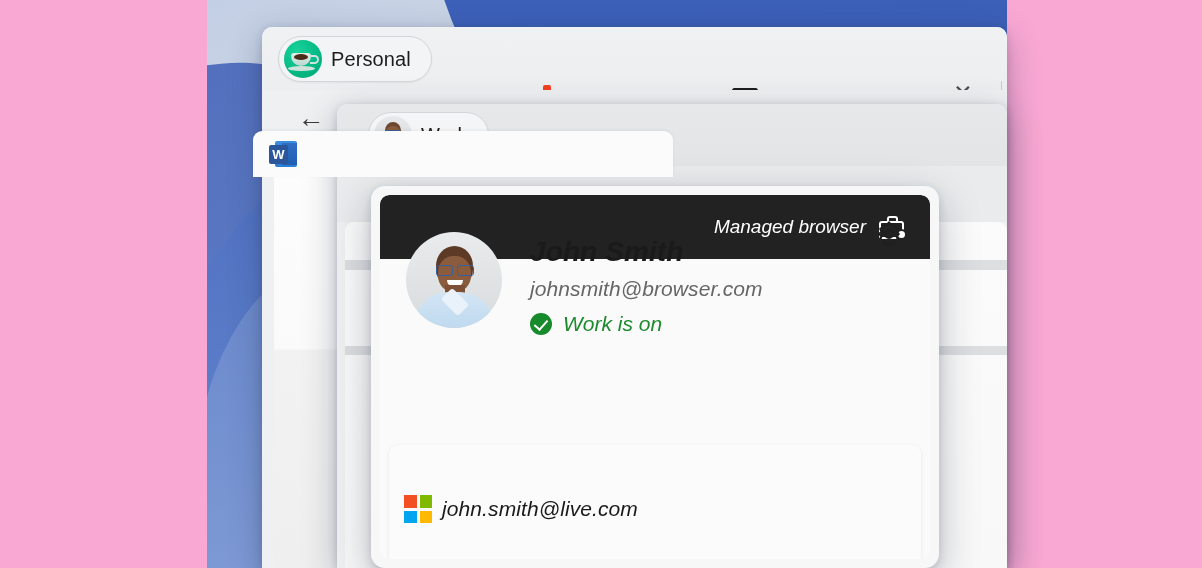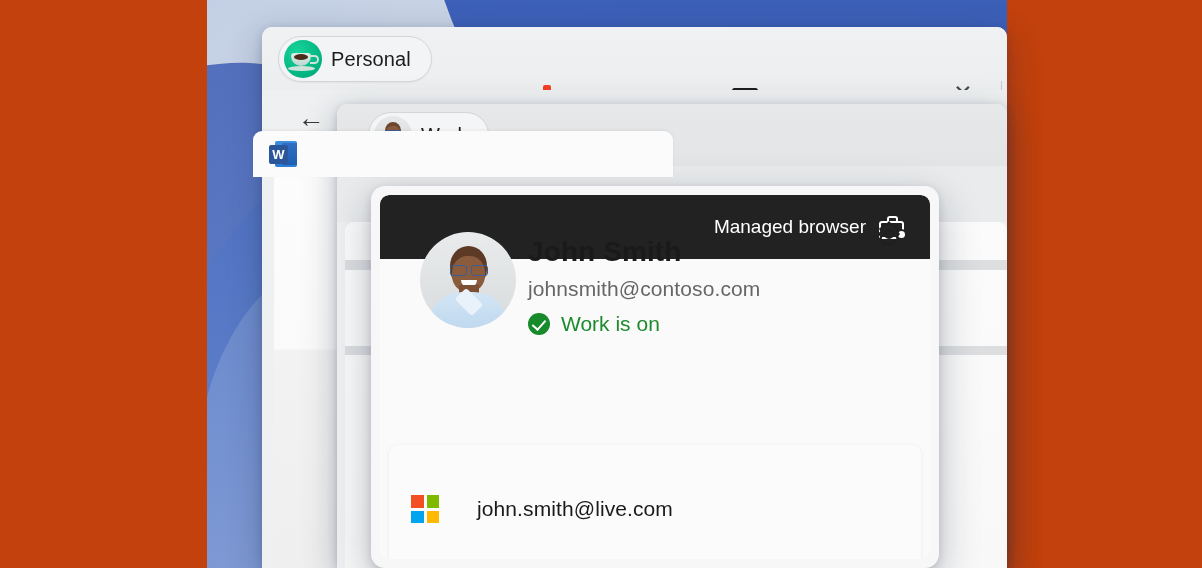--- a/index.html
+++ b/index.html
@@ -1,19 +1,19 @@
 <!DOCTYPE html>
 <html><head>
 <meta charset="utf-8">
 <style>
   * { margin:0; padding:0; box-sizing:border-box; }
   html,body { width:1202px; height:568px; overflow:hidden; background:#ffffff; }
   body { font-family:"Liberation Sans", sans-serif; }
 
-  .stage { position:relative; width:1202px; height:568px; background:#c2410c; }
+  .stage { position:relative; width:1202px; height:568px; background:#f9a8d4; }
 
   
   .wallpaper{
     position:absolute; left:207px; top:0; width:800px; height:568px;
     overflow:hidden;
     background:linear-gradient(150deg,#c3cfe4 0%,#cdd7e8 25%,#d9e0ed 55%,#e4e9f2 100%);
   }
   .wp-ribbon{ position:absolute; border-radius:50%; }
   .wp-r1{
     right:-220px; top:-340px; width:760px; height:700px;
@@ -200,21 +200,21 @@
 
   
   .flyout{
     position:absolute; left:371px; top:186px; width:568px; height:382px;
     background:#f7f7f7; border-radius:14px;
     box-shadow:0 14px 40px rgba(20,30,55,.28), 0 3px 10px rgba(20,30,55,.16);
     padding:9px;
   }
   .flyout-inner{
     position:relative; width:100%; height:100%;
-    background:#fafafa; border-radius:9px; overflow:hidden;
+    background:#fafafa; border-radius:9px; overflow:hidden;font-style:italic;
   }
   .managed-bar{
     height:64px; background:#222222; border-radius:9px 9px 0 0;
     display:flex; align-items:center; justify-content:flex-end; gap:13px;
     padding-right:24px;
   }
   .managed-text{ color:#fff; font-size:19px; }
   .briefcase{ position:relative; width:27px; height:23px; }
   .briefcase .body{
     position:absolute; left:0; top:5px; width:25px; height:18px;
@@ -227,21 +227,21 @@
   .briefcase .dot{
     position:absolute; right:-1px; bottom:-1px; width:11px; height:11px;
     background:#fff; border-radius:50%; border:2px solid #222;
   }
 
   .gear{
     position:absolute; right:26px; top:24px; width:30px; height:30px;
   }
   .gear svg{ width:30px; height:30px; display:block; }
 
-  .ident{ position:absolute; left:40px; top:37px; display:flex; gap:12px; }
+  .ident{ position:absolute; left:26px; top:37px; display:flex; gap:28px; }
   .big-avatar{
     width:96px; height:96px; border-radius:50%; overflow:hidden; position:relative;
     background:linear-gradient(#e9ebec,#d8dbdd); flex:0 0 96px;
   }
   .big-avatar .head{
     position:absolute; left:30px; top:14px; width:37px; height:40px;
     background:#5d3a25; border-radius:50% 50% 42% 42%;
   }
   .big-avatar .face{
     position:absolute; left:32px; top:24px; width:33px; height:36px;
@@ -284,21 +284,21 @@
   .sync-check:after{
     content:""; position:absolute; left:7px; top:4px; width:6px; height:11px;
     border:2.4px solid #fff; border-top:none; border-left:none; transform:rotate(42deg);
   }
   .sync-text{ font-size:21px; color:#1d8a2e; }
 
   .linked-label{
     position:absolute; left:31px; top:264px; font-size:17px; color:#2f2f2f;
   }
   .linked-row{
-    position:absolute; left:31px; top:300px; display:flex; align-items:center; gap:38px;
+    position:absolute; left:24px; top:300px; display:flex; align-items:center; gap:10px;
   }
   .ms-logo{ width:28px; height:28px; display:grid; grid-template-columns:1fr 1fr; grid-template-rows:1fr 1fr; gap:3px; flex:0 0 28px; }
   .ms-logo i{ display:block; }
   .ms-r{ background:#f25022; } .ms-g{ background:#7fba00; }
   .ms-b{ background:#00a4ef; } .ms-y{ background:#ffb900; }
   .linked-email{ font-size:21px; color:#1a1a1a; letter-spacing:.1px; }
 
   .flyout-card{
     position:absolute; left:9px; right:9px; top:250px; height:123px;
     background:#fbfbfb; border-radius:9px;
@@ -411,21 +411,21 @@
           <div class="head"></div>
             <div class="face"></div>
             <div class="glasses"></div>
           <div class="smile"></div>
             <div class="neck"></div>
             <div class="shirt"></div>
             <div class="collar"></div>
         </div>
         <div class="id-text">
           <div class="id-name">John Smith</div>
-          <div class="id-email">johnsmith@contoso.com</div>
+          <div class="id-email">johnsmith@browser.com</div>
           <div class="sync-row">
             <div class="sync-check"></div>
             <div class="sync-text">Work is on</div>
           </div>
         </div>
       </div>
 
       <div class="linked-label">Linked account</div>
 
       <div class="flyout-card"></div>

